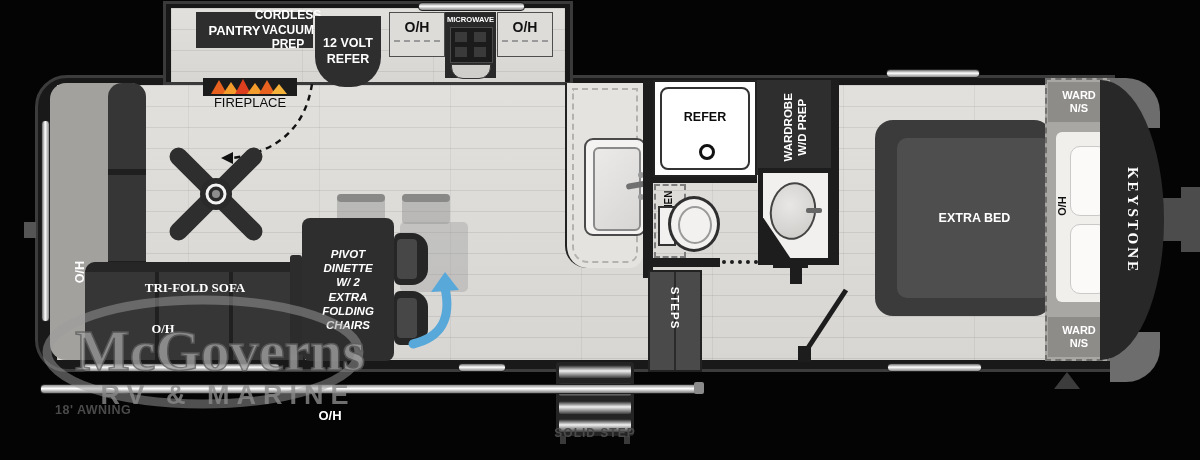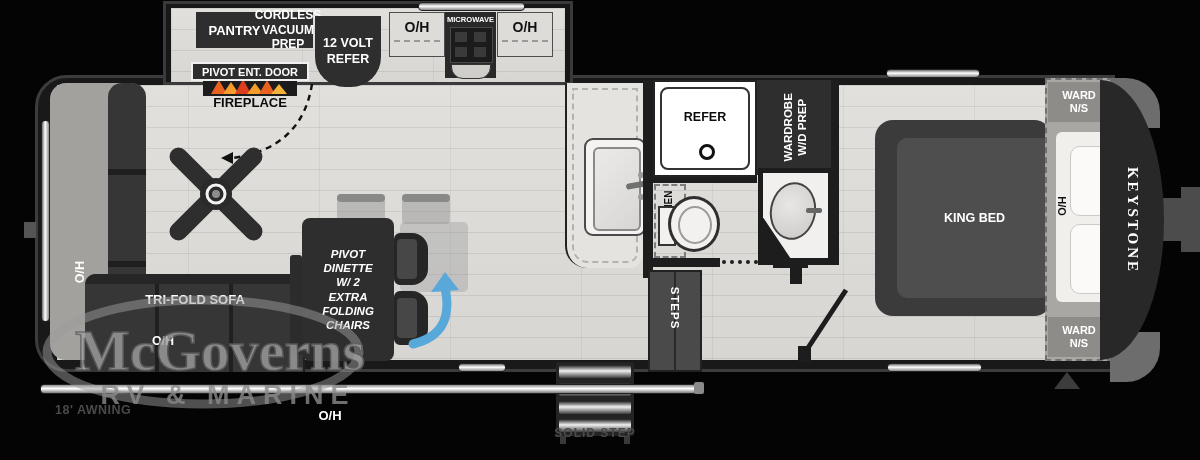--- a/index.html
+++ b/index.html
@@ -91,41 +91,38 @@
   <div class="abs" style="left:203px;top:78px;width:94px;height:18px;background:#1c1c1c;">
     <svg width="94" height="18">
       <polygon points="8,16 16,2 24,16" fill="#e8611f"></polygon>
       <polygon points="20,16 28,4 36,16" fill="#f59d2c"></polygon>
       <polygon points="32,16 40,1 48,16" fill="#dd3f1e"></polygon>
       <polygon points="44,16 52,5 60,16" fill="#f59d2c"></polygon>
       <polygon points="56,16 64,2 72,16" fill="#e8611f"></polygon>
       <polygon points="68,16 76,6 84,16" fill="#f4b23a"></polygon>
     </svg>
   </div>
-  <div class="abs" style="left:190px;top:95px;width:120px;text-align:center;color:#0c0c0c;font-weight:bold;font-size:13px;">FIREPLACE</div>
-  <div class="abs dark-box" style="left:191px;top:62px;width:118px;height:19px;border:2px solid #f0f0f0;box-sizing:border-box;">
-    <span class="lbl" style="font-size:11px;">PIVOT ENT. DOOR</span>
-  </div>
+  <div class="abs" style="left:190px;top:95px;width:120px;text-align:center;color:#0c0c0c;font-weight:normal;font-size:13px;">FIREPLACE</div>
   <svg class="abs" style="left:193px;top:72px;" width="130" height="95">
     <path d="M 119 12 Q 109 76 40 86" fill="none" stroke="#111" stroke-width="2.4" stroke-dasharray="6 5"></path>
     <polygon points="40,80 28,86 40,92" fill="#111"></polygon>
   </svg>
 
   <svg class="abs" style="left:150px;top:128px;" width="132" height="132">
     <g transform="rotate(45 66 66)">
       <rect x="57" y="4" width="18" height="124" rx="9" fill="#2e2e2e"></rect>
       <rect x="4" y="57" width="124" height="18" rx="9" fill="#2e2e2e"></rect>
     </g>
     <circle cx="66" cy="66" r="16" fill="#2a2a2a"></circle>
     <circle cx="66" cy="66" r="9" fill="none" stroke="#f2f2f2" stroke-width="3"></circle>
     <circle cx="66" cy="66" r="4" fill="#8d8d8d"></circle>
   </svg>
 
-  <div class="abs" style="left:85px;top:274px;width:220px;height:98px;border-radius:12px 12px 0 0;
-       background:repeating-linear-gradient(to right,#363636 0 70px,#202020 70px 74px);">
+  <div class="abs" style="left:85px;top:262px;width:220px;height:98px;border-radius:12px 12px 0 0;
+       background:repeating-linear-gradient(to right,#363636 0 70px,#202020 70px 74px);font-family:Liberation Serif, serif;">
     <div class="abs" style="left:0;top:0;width:220px;height:10px;background:#262626;border-radius:12px 12px 0 0;"></div>
     <div class="abs lbl" style="left:0;top:18px;width:220px;font-size:13px;">TRI-FOLD SOFA</div>
     <div class="abs lbl" style="left:48px;top:60px;width:60px;font-size:12.5px;">O/H</div>
   </div>
 
   <div class="abs" style="left:290px;top:255px;width:12px;height:100px;background:#2c2c2c;border-radius:3px;"></div>
   <div class="abs" style="left:337px;top:194px;width:48px;height:30px;background:rgba(135,135,135,0.42);border-radius:4px;">
     <div class="abs" style="left:0;top:0;width:48px;height:8px;background:rgba(90,90,90,0.5);border-radius:4px;"></div>
   </div>
   <div class="abs" style="left:402px;top:194px;width:48px;height:30px;background:rgba(135,135,135,0.42);border-radius:4px;">
@@ -197,21 +194,21 @@
     <rect x="2" y="64" width="13" height="16" fill="#1d1d1d"></rect>
   </svg>
 
   <div class="abs" style="left:648px;top:270px;width:54px;height:102px;background:#4a4a4a;border:2px solid #222;box-sizing:border-box;">
     <div class="abs" style="left:24px;top:0;width:2px;height:98px;background:#2a2a2a;"></div>
     <div class="abs lbl rot-cw" style="left:3px;top:30px;width:44px;font-size:11.5px;letter-spacing:1px;">STEPS</div>
   </div>
 
   <div class="abs" style="left:875px;top:120px;width:177px;height:196px;background:#3b3b3b;border-radius:18px;">
     <div class="abs" style="left:22px;top:18px;width:155px;height:160px;background:#4e4e4e;border-radius:10px;display:flex;align-items:center;justify-content:center;">
-      <span class="lbl" style="font-size:12.5px;">KING BED</span>
+      <span class="lbl" style="font-size:12.5px;">EXTRA BED</span>
     </div>
   </div>
   <div class="abs" style="left:1045px;top:78px;width:68px;height:283px;background:#a9a7a4;border:2px dashed rgba(70,70,70,0.55);box-sizing:border-box;"></div>
   <div class="abs" style="left:1048px;top:82px;width:62px;height:40px;background:#8e8c89;display:flex;align-items:center;justify-content:center;">
     <span class="lbl" style="font-size:11px;line-height:1.2;">WARD
 N/S</span>
   </div>
   <div class="abs" style="left:1048px;top:317px;width:62px;height:40px;background:#8e8c89;display:flex;align-items:center;justify-content:center;">
     <span class="lbl" style="font-size:11px;line-height:1.2;">WARD
 N/S</span>

